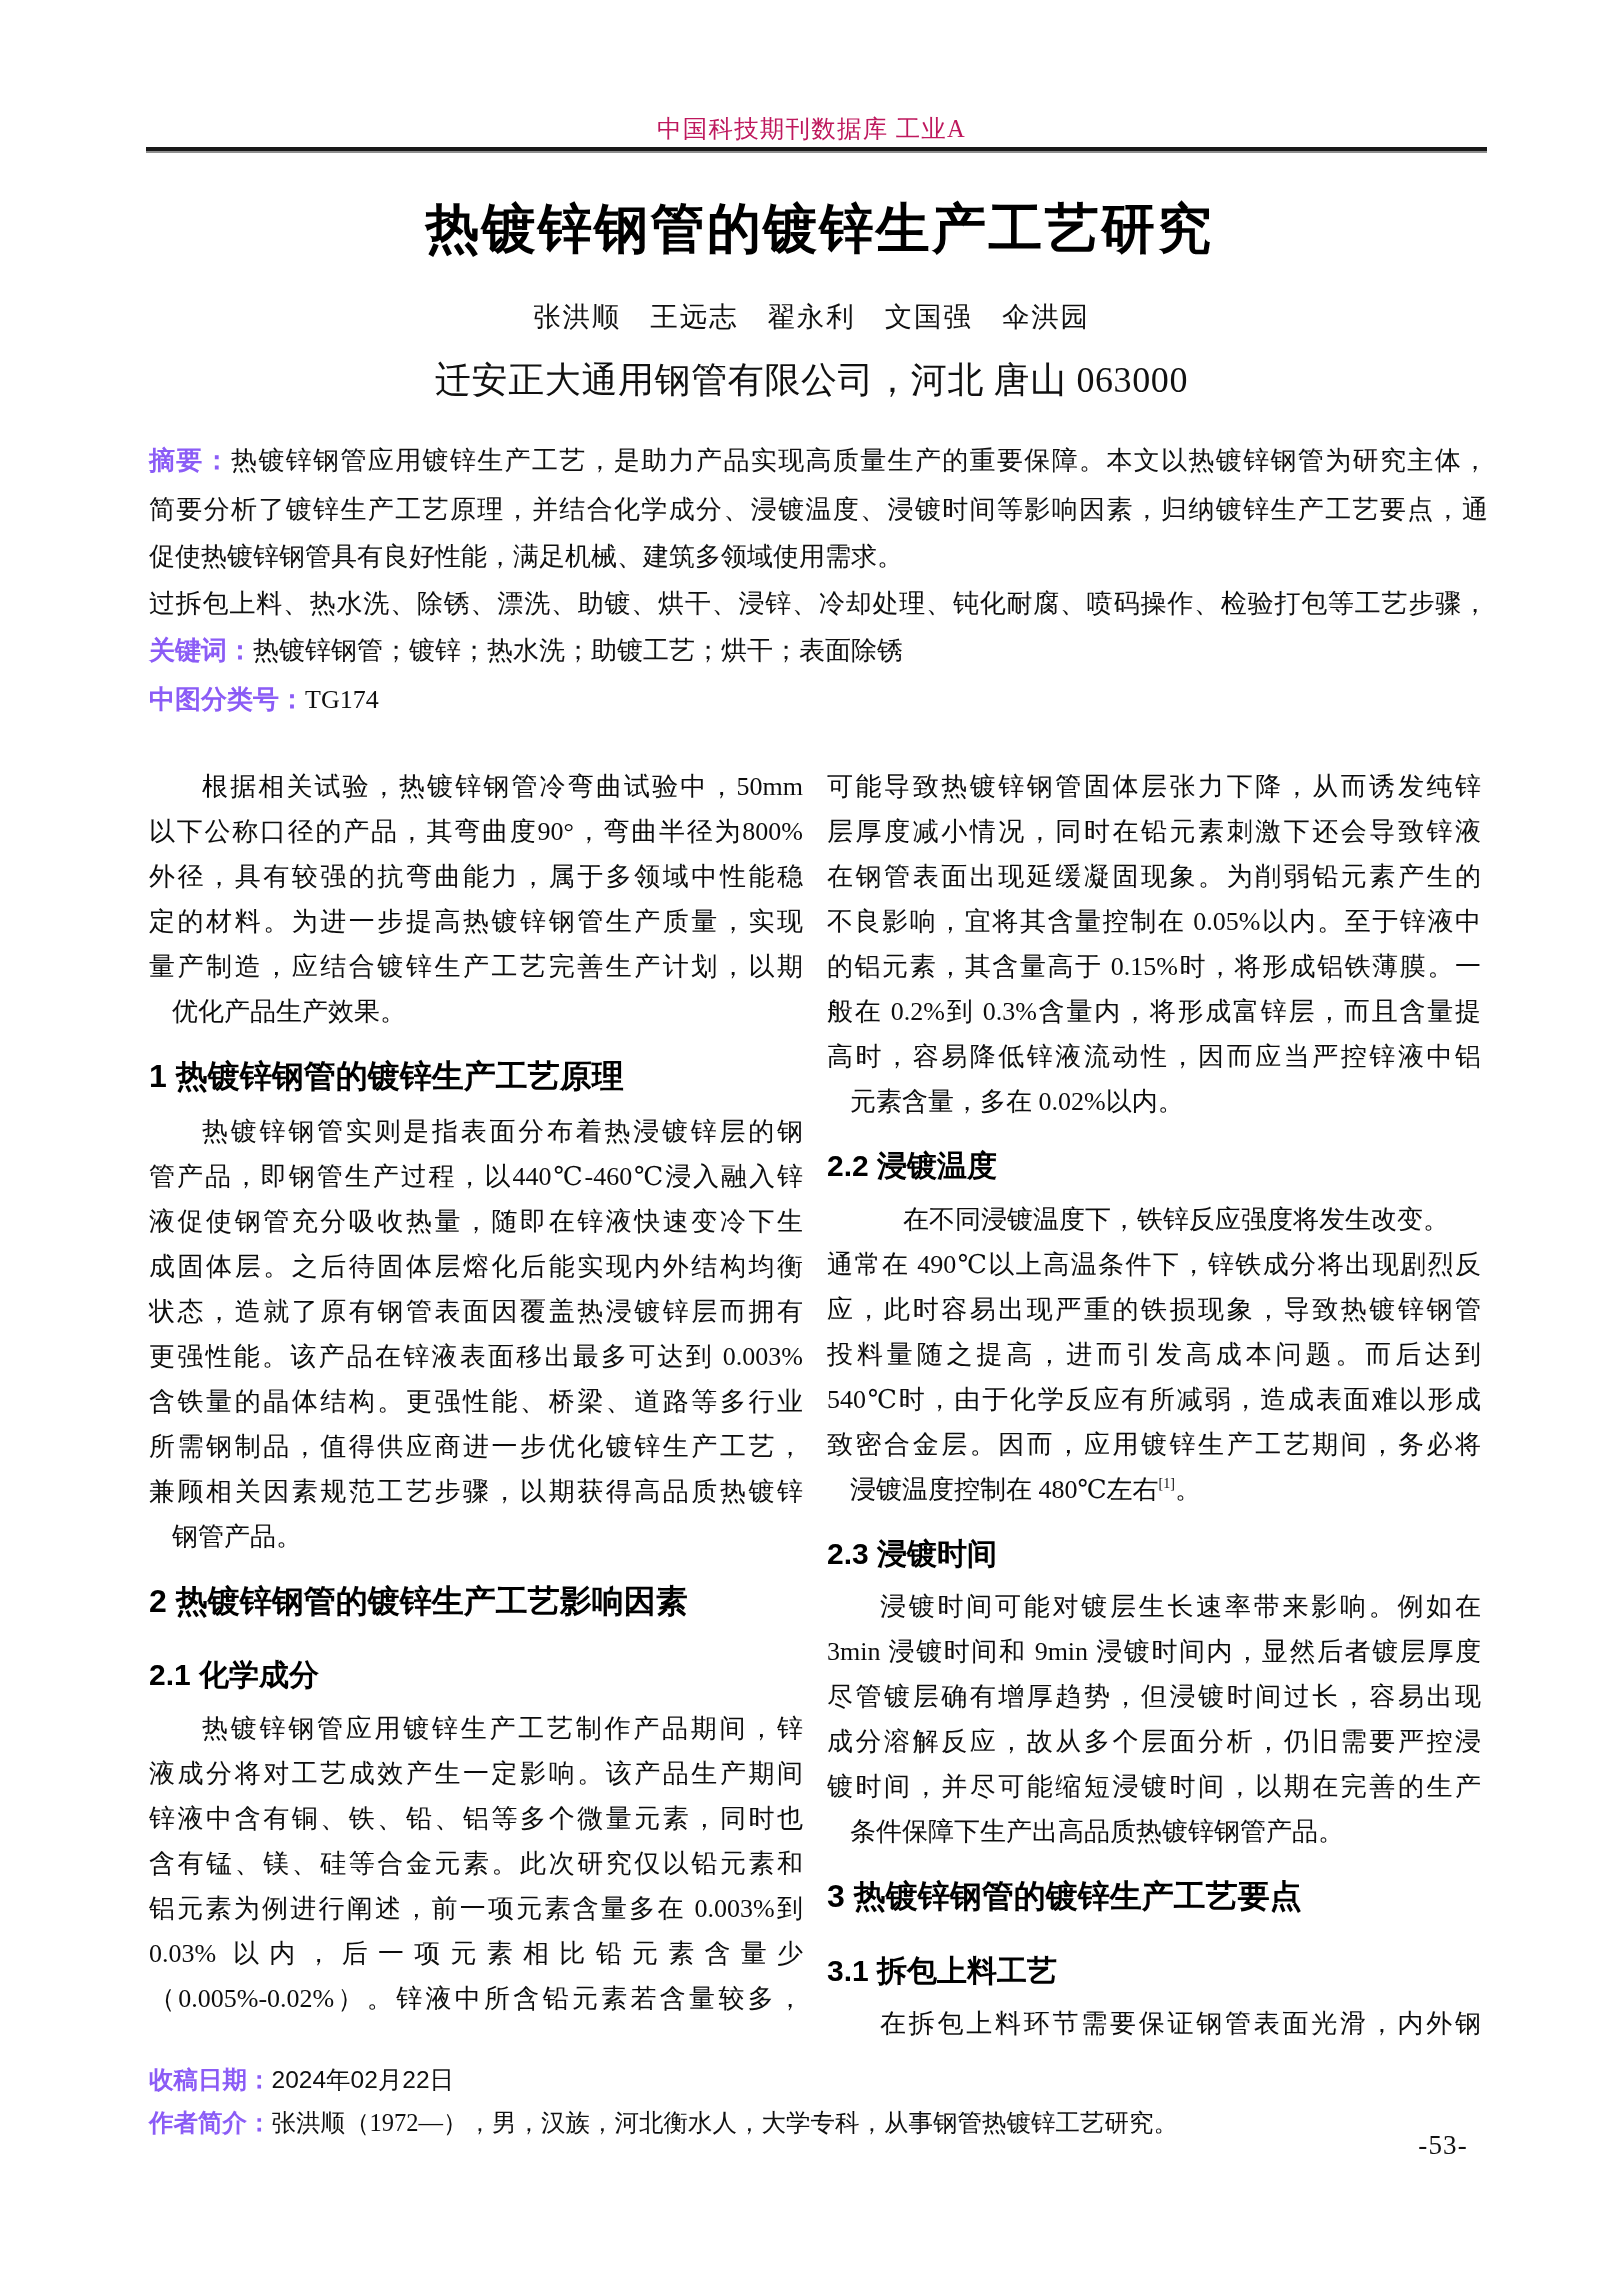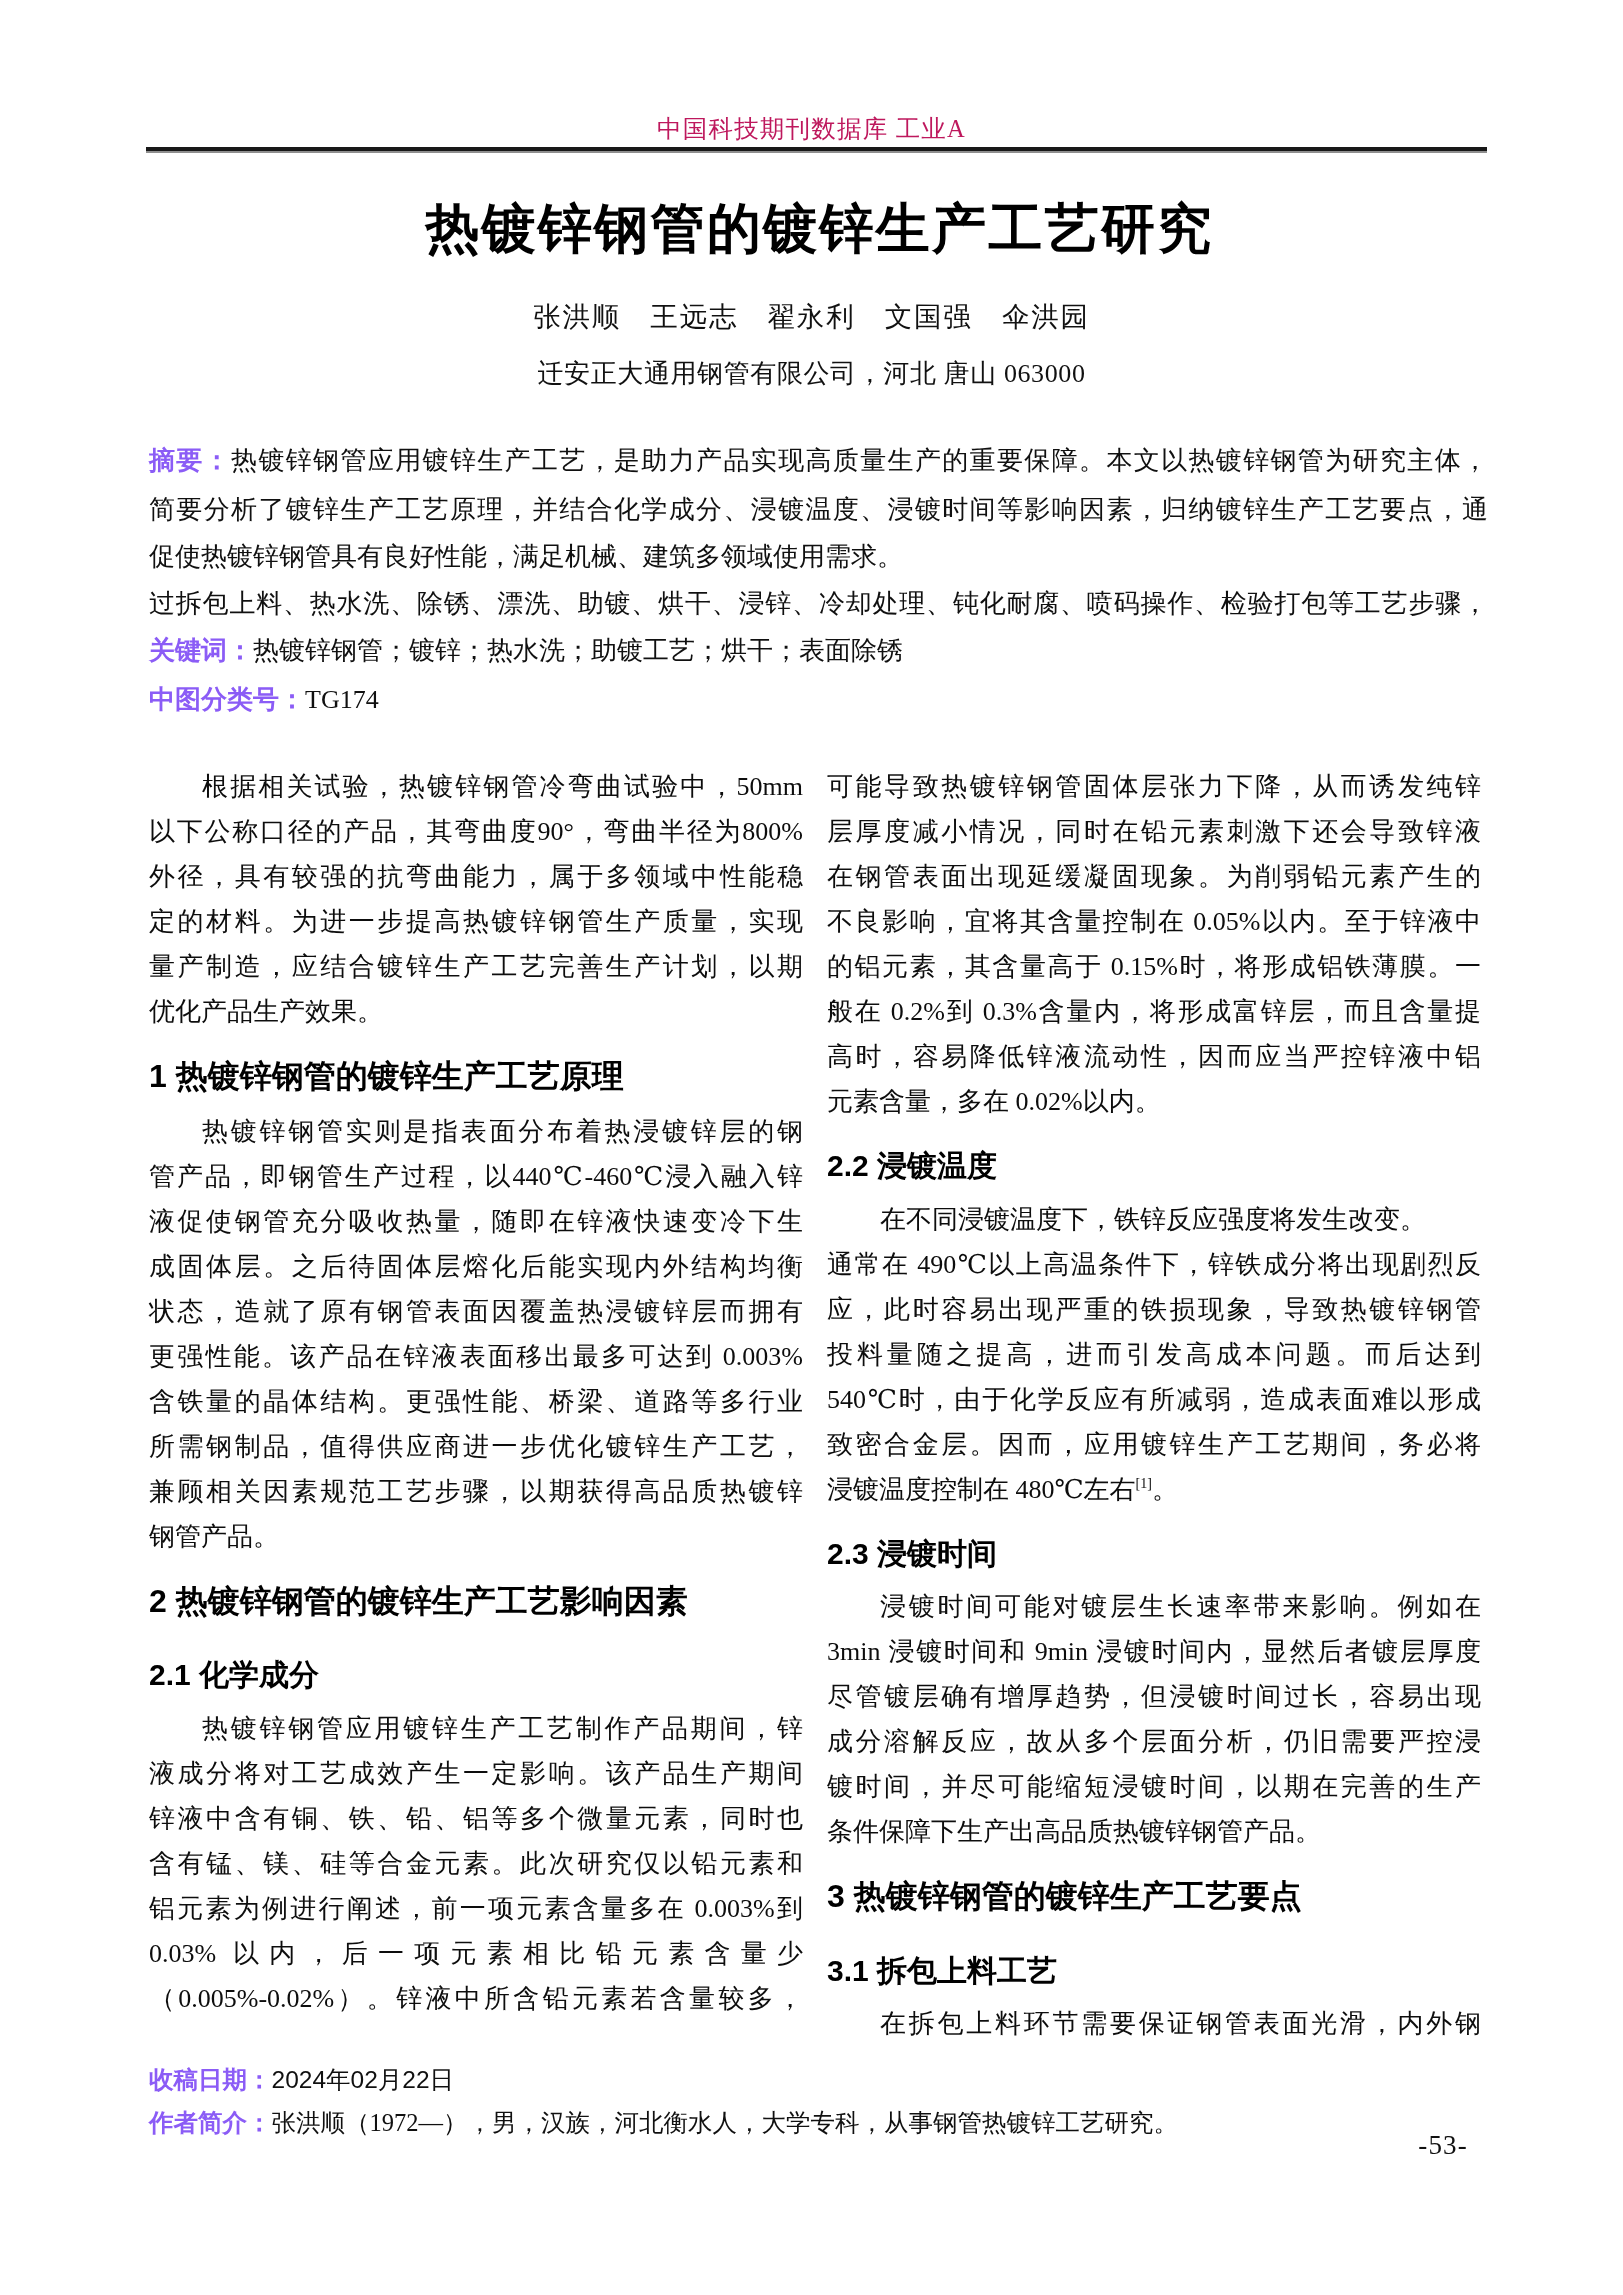--- a/index.html
+++ b/index.html
@@ -24,42 +24,42 @@
     top:193px;left:8px;width:100%;text-align:center;
     font-family:"Liberation Sans","DejaVu Sans",sans-serif;
     font-weight:bold;font-size:54px;letter-spacing:2.3px;color:#000;
   }
   .authors{
     top:299px;left:0;width:100%;text-align:center;
     font-size:27.5px;letter-spacing:1.8px;color:#111;
   }
   .affiliation{
     top:356px;left:0;width:100%;text-align:center;
-    font-size:26px;letter-spacing:0.6px;color:#111;
+    font-size:36px;letter-spacing:0.6px;color:#111;
   }
   
   .meta{
     top:437px;left:149px;width:1339px;
     font-size:26px;line-height:47px;color:#101010;
   }
   .meta .mline{text-align:justify;text-align-last:justify;text-justify:inter-character;}
   .meta .mline.loose{text-align:left;text-align-last:auto;}
   .blabel{
     font-family:Liberation Mono, monospace;
     font-weight:bold;color:#8b5cf6;
   }
   
   .columns{
     top:764px;left:149px;width:1339px;display:flex;gap:24px;
   }
   .col{width:654px;font-size:26px;line-height:45px;color:#0d0d0d;}
   .para{margin:0;}
   .bl{text-align:justify;text-align-last:justify;text-justify:inter-character;}
   .bl.first{padding-left:53px;}
-  .bl.end{text-align:left;text-align-last:auto;}
+  .bl.end{text-align:left;text-align-last:auto;margin-left:23px;}
   .bl sup{font-size:14px;vertical-align:super;line-height:0;}
   .h1,.h2{
     font-family:"Liberation Sans","DejaVu Sans",sans-serif;
     font-weight:bold;color:#000;line-height:1.05;
     padding:26px 0 15px 0;
   }
   .h1{font-size:32px;}
   .h2{font-size:30px;}
   
   .footer{

